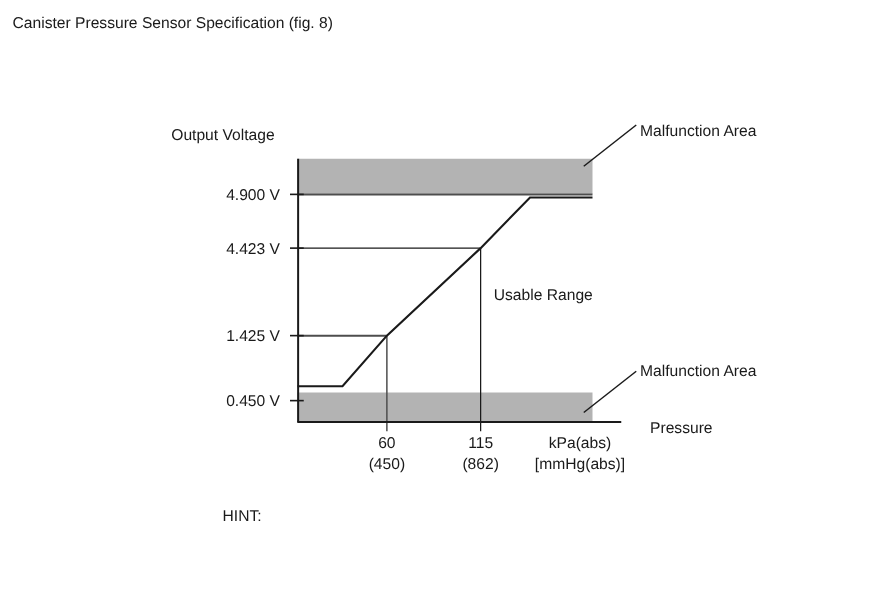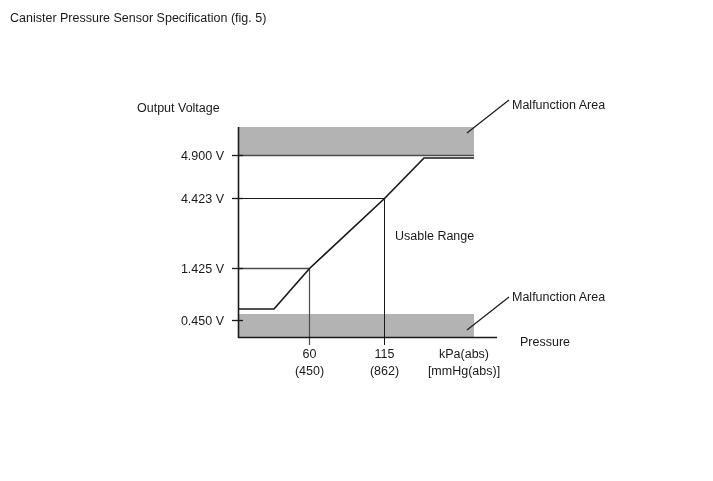--- a/index.html
+++ b/index.html
@@ -57,21 +57,21 @@
     font-size: 12.5px;
     line-height: 25px;
   }
   #hint-block div {
     white-space: nowrap;
   }
 </style>
 </head>
 <body>
 
-<div id="page-title">Canister Pressure Sensor Specification (fig. 5)</div>
+<div id="page-title">Canister Pressure Sensor Specification (fig. 8)</div>
 
 <div id="figure-area">
   <svg id="chart-svg" width="713" height="481">
 
     <rect id="band-upper" x="226" y="127" width="236" height="28" fill="#b3b3b3"></rect>
 
     <rect id="band-lower" x="226" y="314" width="236" height="24" fill="#b3b3b3"></rect>
 
     <line x1="226" y1="155.5" x2="462" y2="155.5" stroke="#4d4d4d" stroke-width="1.6"></line>
 
@@ -117,13 +117,14 @@
 
     <text class="svg-text callout-label" x="383" y="240">Usable Range</text>
 
     <text class="svg-text callout-label" x="500" y="109">Malfunction Area</text>
     <text class="svg-text callout-label" x="500" y="301">Malfunction Area</text>
 
   </svg>
 </div>
 
 <div id="hint-block">
+  <div>HINT:</div>
 </div>
 
 </body></html>

